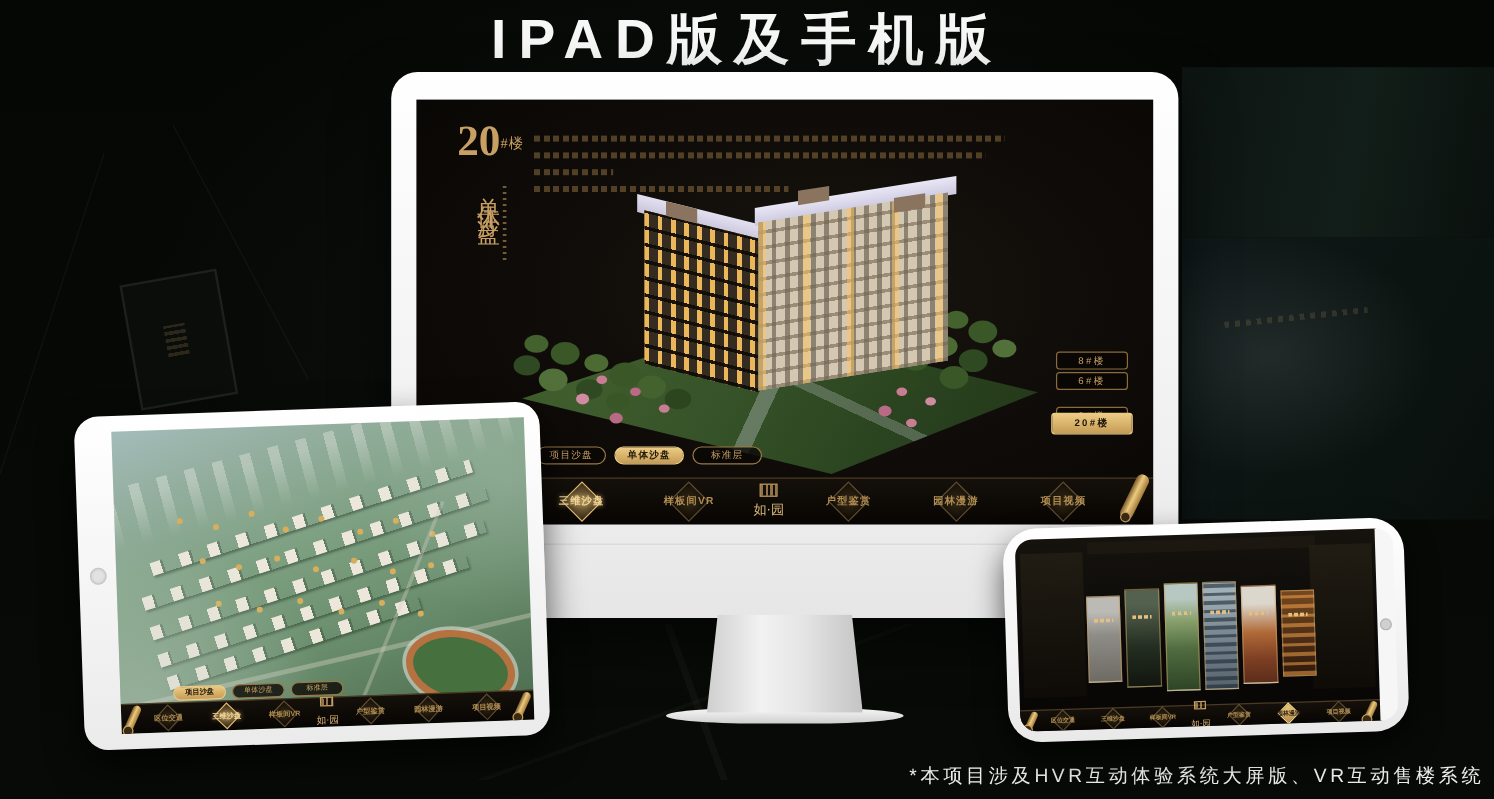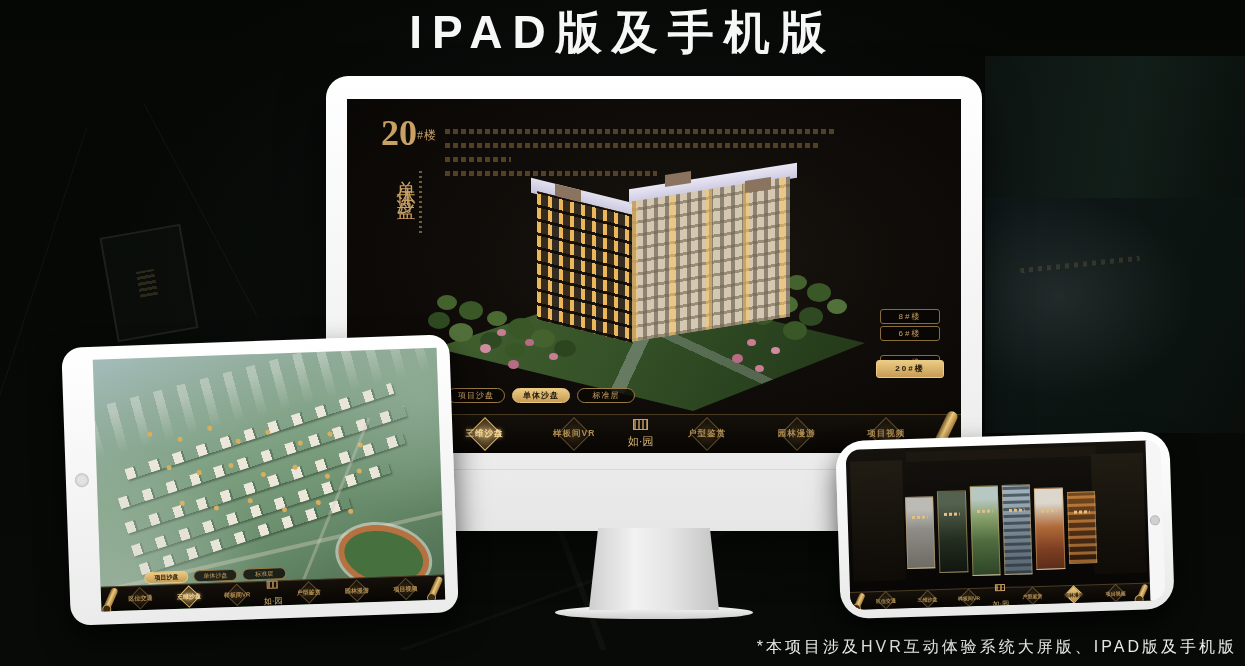--- a/index.html
+++ b/index.html
@@ -26,21 +26,21 @@
       background:
        linear-gradient(70deg,transparent 49.5%,rgba(190,170,130,.09) 49.5% 50.5%,transparent 50.5%),
        linear-gradient(160deg,transparent 49.5%,rgba(190,170,130,.07) 49.5% 50.5%,transparent 50.5%);}
 
   
   .page-title{position:absolute;top:2px;left:0;right:0;text-align:center;color:#f7f7f7;
       font-size:46px;font-weight:bold;letter-spacing:10px;}
   .footnote{position:absolute;right:8px;top:637px;color:#ececec;font-size:16px;letter-spacing:3px;}
 
   
-  .monitor{position:absolute;left:326px;top:60px;width:656px;height:455px;z-index:2;margin-top:16px;}
+  .monitor{position:absolute;left:326px;top:60px;width:656px;height:455px;z-index:2;}
   .monitor-frame{position:absolute;inset:0;background:linear-gradient(#ffffff,#f0f0f0 70%,#e6e6e6);
       border-radius:22px;box-shadow:0 20px 45px rgba(0,0,0,.6);}
   .monitor-chinline{position:absolute;left:4px;right:4px;top:393px;height:1px;background:#d7d7d7;}
   .monitor-stand{position:absolute;left:263px;top:452px;width:130px;height:82px;z-index:1;
       background:linear-gradient(90deg,#cfcfcf,#f2f2f2 35%,#e6e6e6 60%,#c4c4c4);
       clip-path:polygon(7% 0,93% 0,100% 100%,0 100%);}
   .monitor-base{position:absolute;left:229px;top:530px;width:198px;height:13px;border-radius:50%/65%;
       background:linear-gradient(#f7f7f7,#cfcfcf);}
   .screen{position:absolute;left:21px;top:23px;width:614px;height:354px;overflow:hidden;
       background:radial-gradient(ellipse at 55% 45%, #1a1510 0%, #0e0b08 55%, #080604 100%);}
@@ -425,14 +425,14 @@
           <div class="scroll-handle">
               <i></i>
             </div>
         </div>
       </div>
       <div class="phone-chin"></div>
       <div class="phone-cam"></div>
     </div>
   </div>
 
-  <div class="footnote">*本项目涉及HVR互动体验系统大屏版、IPAD版及手机版</div>
+  <div class="footnote">*本项目涉及HVR互动体验系统大屏版、VR互动售楼系统</div>
 </div>
 
 </body></html>

